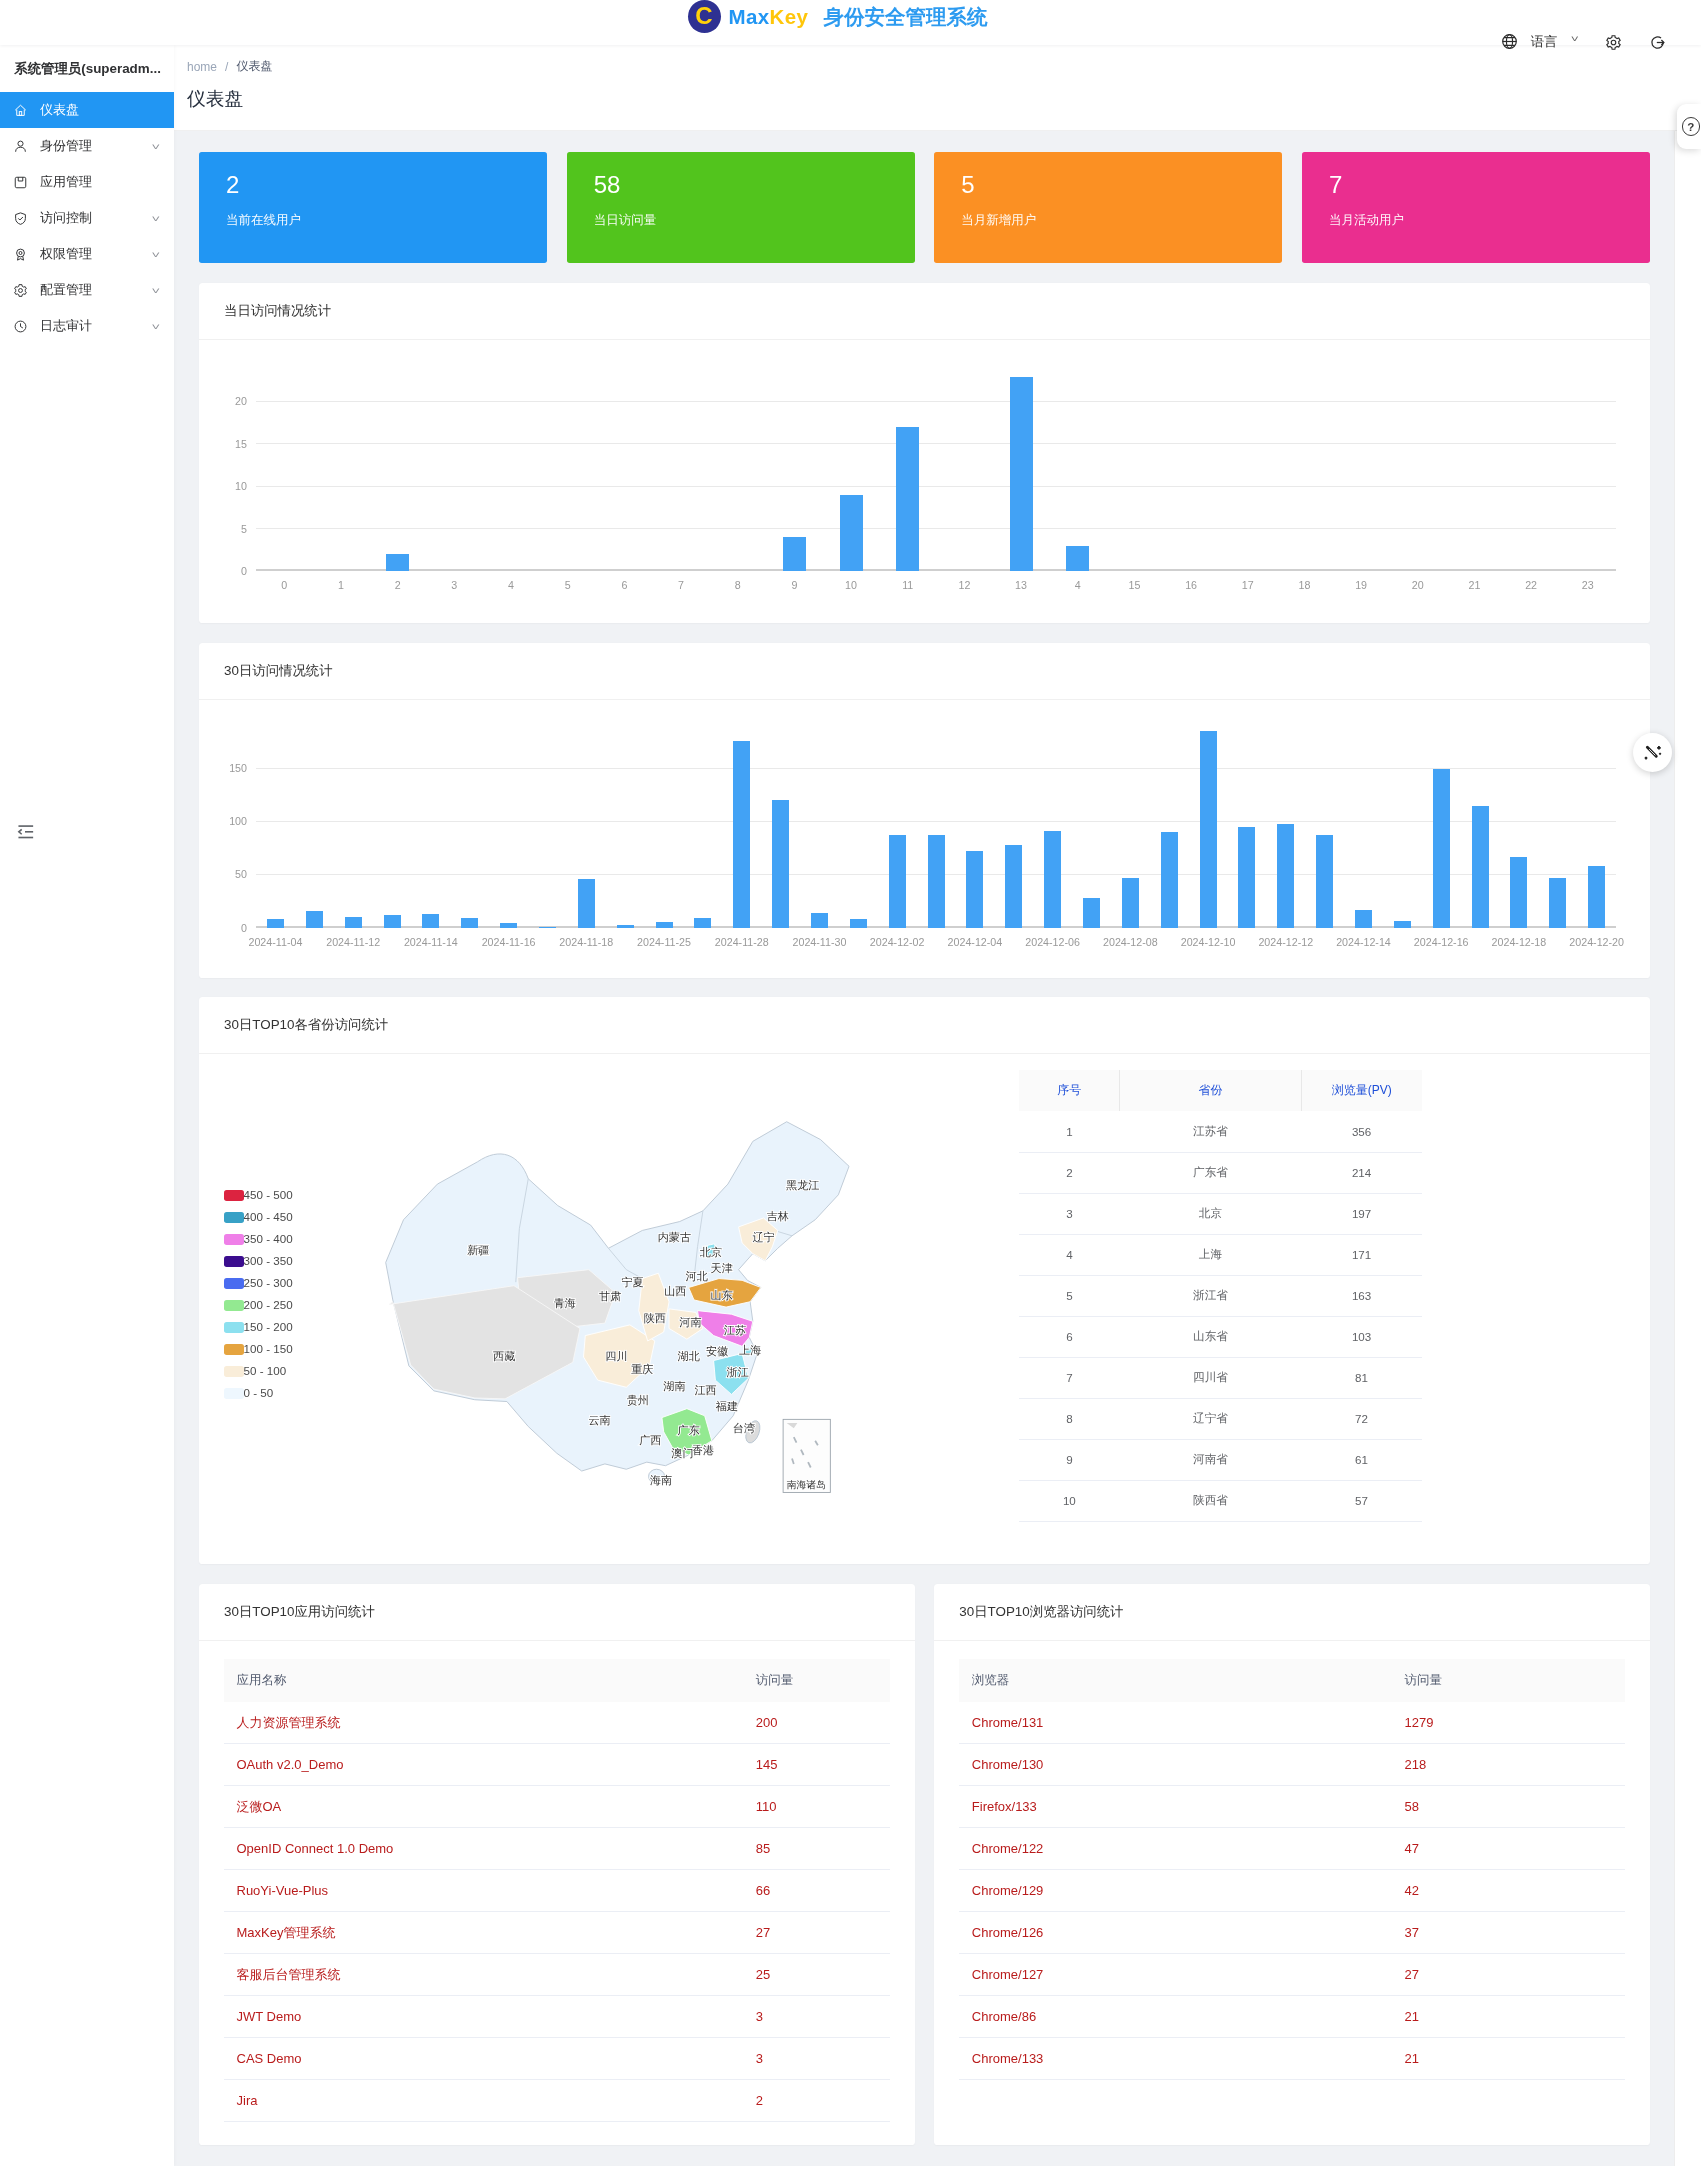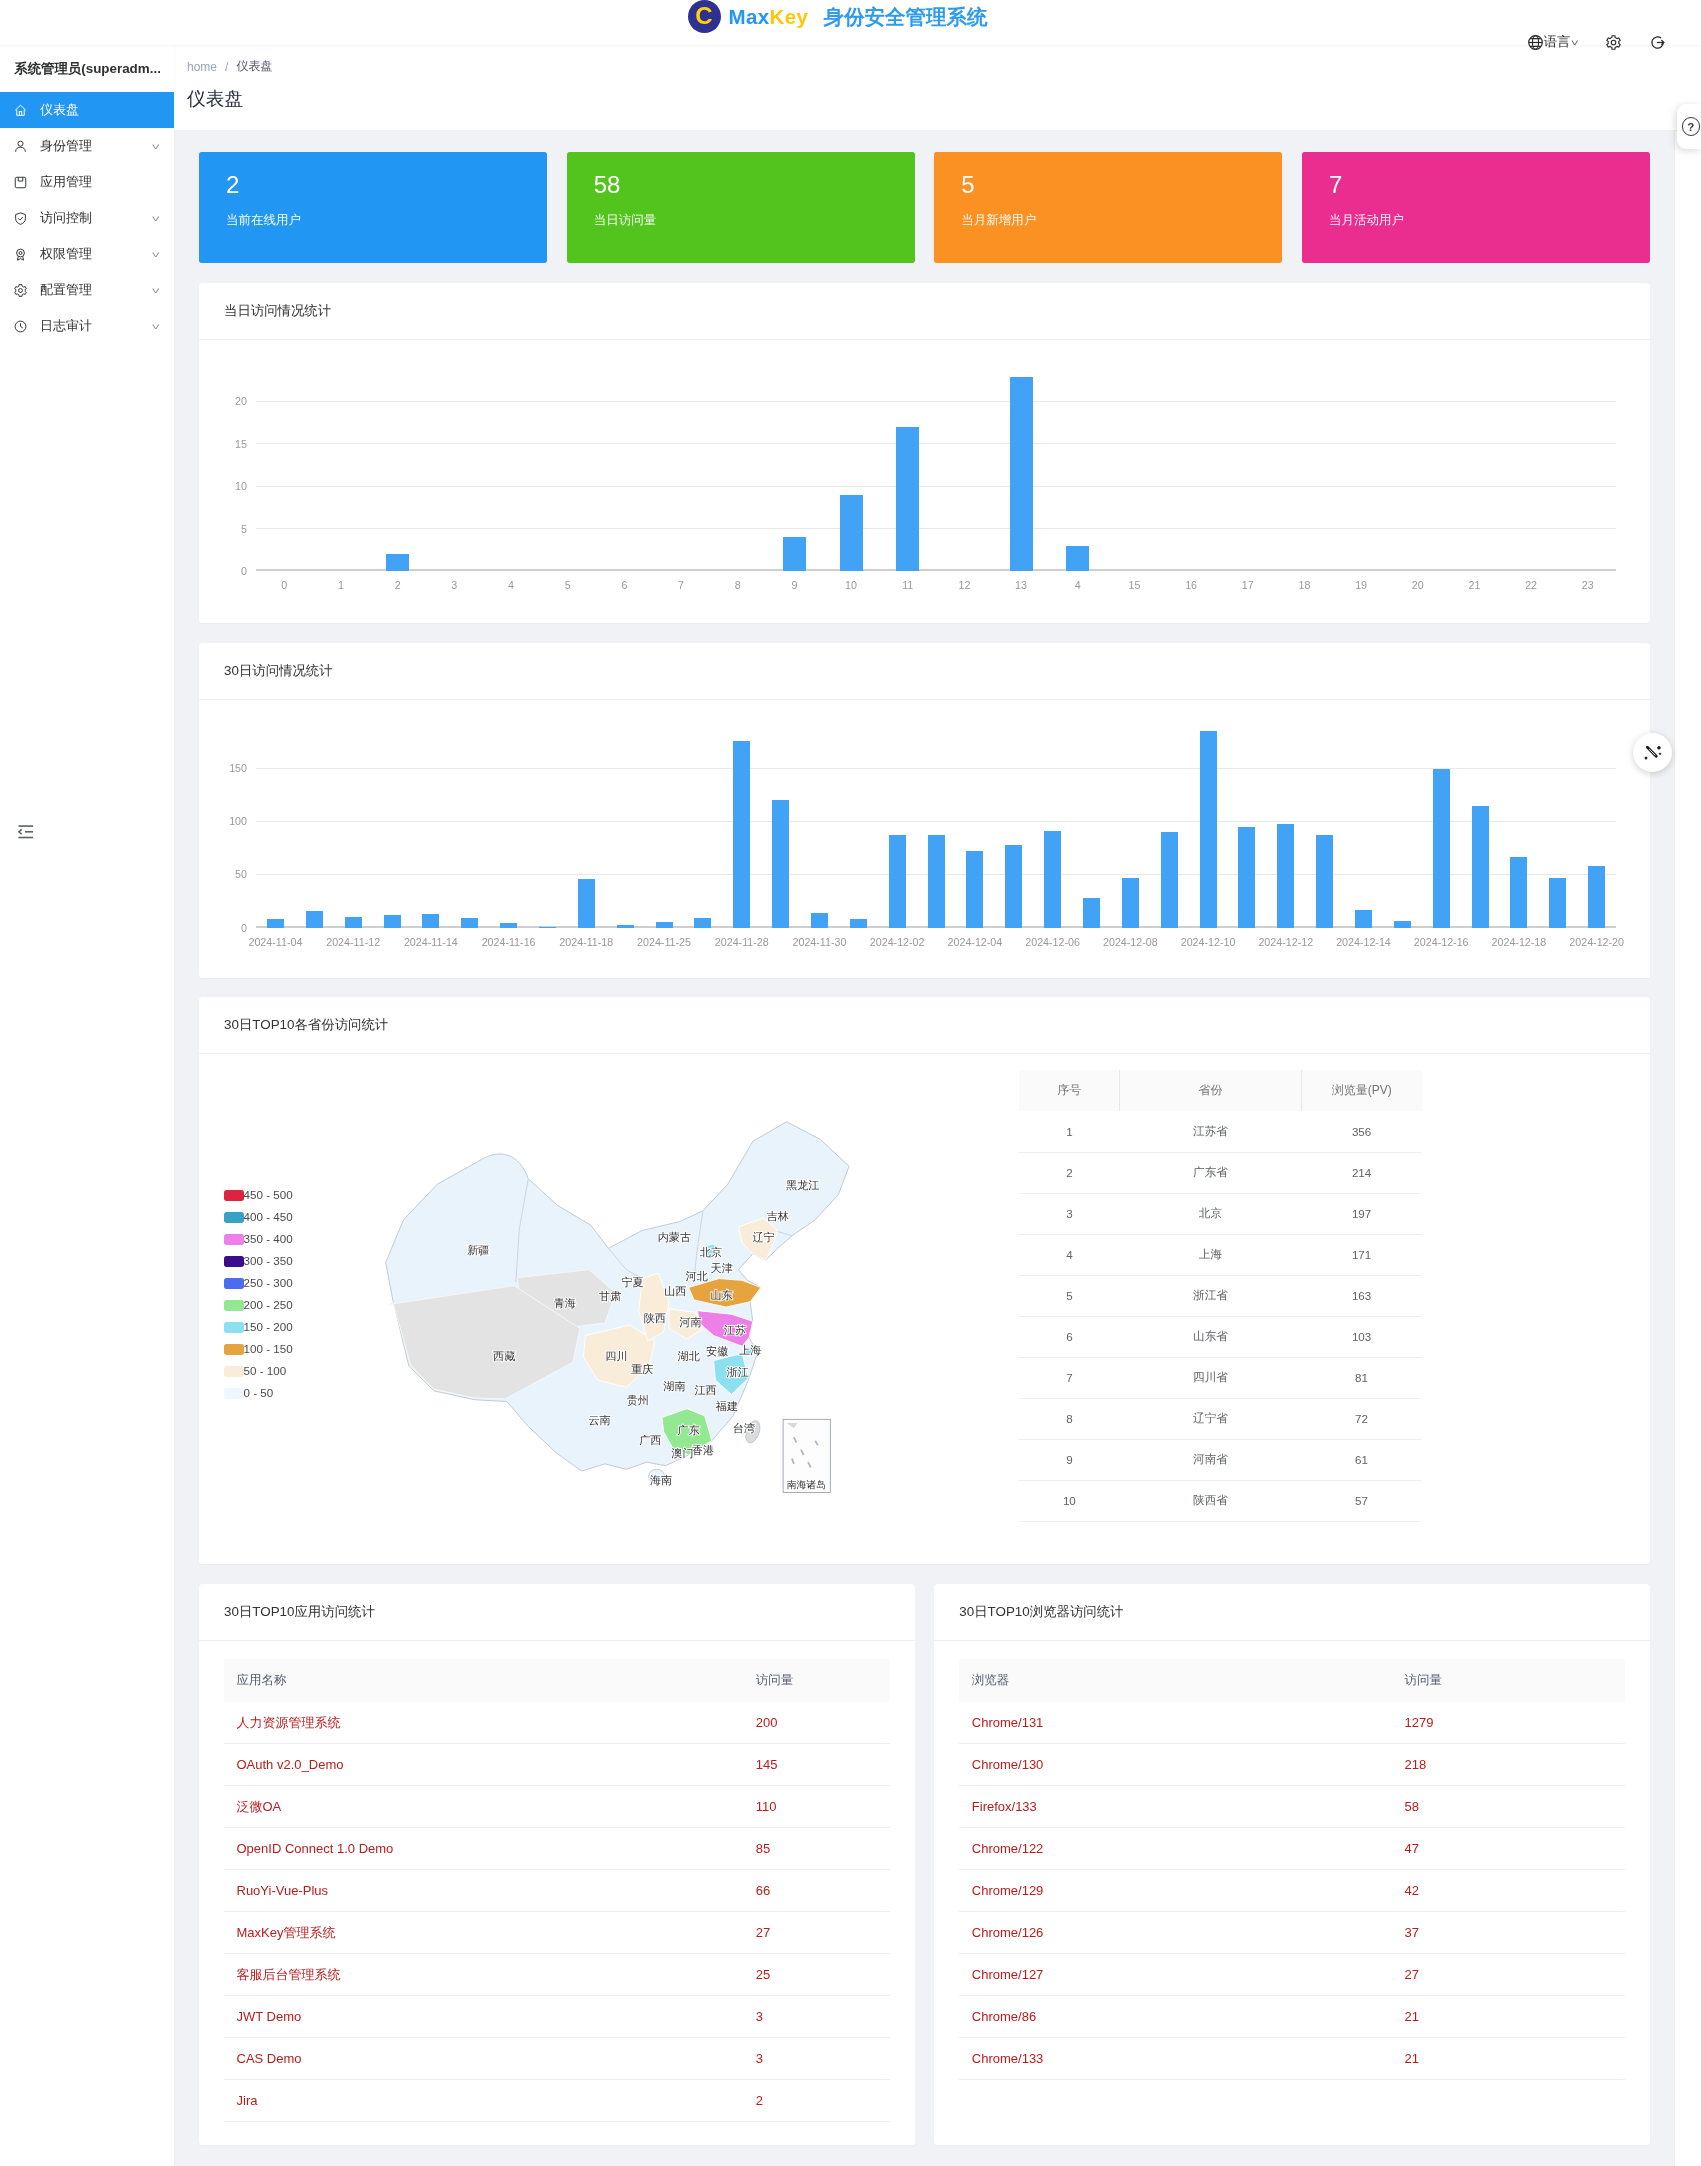--- a/index.html
+++ b/index.html
@@ -13,21 +13,21 @@
   .brand { display:flex; align-items:center; gap:8px; }
   .logo-circle { width:33px; height:33px; border-radius:50%; background:#2e3192; position:relative;
                  display:flex; align-items:center; justify-content:center; }
   .logo-circle .logo-c { color:#ffd10a; font-size:24px; font-weight:700; line-height:1; margin-top:-1.8px; }
   .logo-circle::after { content:""; position:absolute; width:9.8px; height:4.5px; background:#2e3192;
                         right:6.2px; top:14.3px; }
   .brand-text { font-size:20.5px; font-weight:700; letter-spacing:0.4px; }
   .brand-max { color:#2196f3; } .brand-key { color:#ffc60a; }
   .brand-title { color:#2d9bf0; font-size:20.5px; font-weight:700; margin-left:7.1px; }
   .topbar-right { margin-left:auto; display:flex; align-items:center; gap:27px; color:#2b2b2b; }
-  .lang-switch { display:flex; align-items:center; gap:0; font-size:13.4px; cursor:pointer; }
+  .lang-switch { display:flex; align-items:flex-start; gap:13px; font-size:13.4px; cursor:pointer; }
   .tb-icon { width:17px; height:17px; display:block; }
   .chev-sm { font-size:9.8px; color:#666; transform:scaleX(1.4); margin-left:1.8px; }
 
   
   .sidebar { position:absolute; top:45px; left:0; width:174px; height:2121px; background:#fff; z-index:20;
              box-shadow:0.9px 0 3.6px rgba(0,21,41,.04); }
   .sidebar-user { padding:15px 14.3px 10.7px 14.3px; font-size:13.4px; font-weight:700; color:#303133;
                   white-space:nowrap; overflow:hidden; }
   .menu { margin-top:3.6px; }
   .menu-item { height:36px; display:flex; align-items:center; padding:0 13.4px; font-size:13px;
@@ -80,21 +80,21 @@
   
   .map-body { display:flex; padding:0 25px; height:510px; align-items:flex-start; }
   .map-legend { width:89px; margin-top:134px; }
   .legend-item { display:flex; align-items:flex-end; margin-bottom:9px; }
   .legend-swatch { width:19.6px; height:11.6px; border-radius:2.7px; flex:none; }
   .legend-label { font-size:11.6px; color:#4a4a4a; white-space:nowrap; }
   .map-canvas { margin-left:62px; margin-top:41px; }
 
   .prov-table-wrap { width:403px; margin-left:145px; margin-top:16px; }
   table.prov-table { width:100%; border-collapse:collapse; table-layout:fixed; }
-  .prov-table th { background:#fafafa; height:41px; font-weight:400; font-size:12px; color:#737373;
+  .prov-table th { background:#fafafa; height:41px; font-weight:400; font-size:12px; color:#1d4ed8;
                    text-align:center; border-right:0.9px solid #e8e8e8; }
   .prov-table th:last-child { border-right:none; }
   .prov-table td { height:41px; text-align:center; font-size:11.6px; color:#606266;
                    border-bottom:0.9px solid #ebeef5; }
 
   
   .bottom-row { display:flex; gap:19.6px; margin-top:19.6px; }
   .bottom-row .panel { flex:1; margin-top:0; height:561px; }
   .simple-table-wrap { margin:18px 25px; }
   table.simple-table { width:100%; border-collapse:collapse; table-layout:fixed; }

